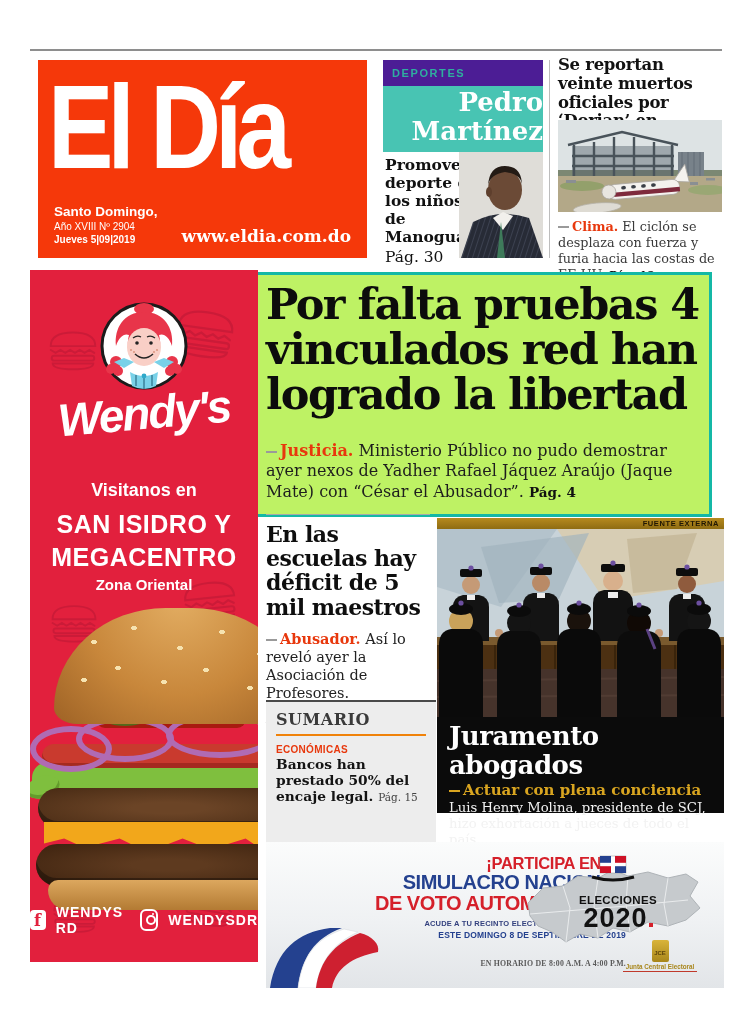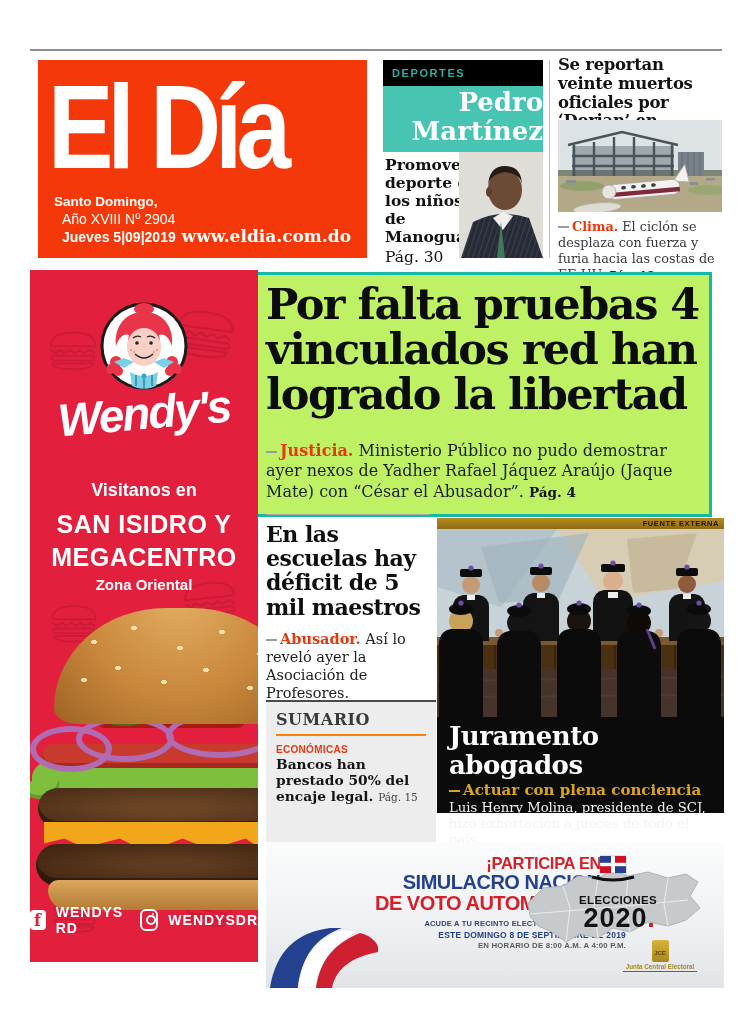--- a/index.html
+++ b/index.html
@@ -9,27 +9,27 @@
 
   
   .top-rule{position:absolute;left:30px;top:49px;width:692px;height:2px;background:#8E8E8E;}
 
   
   .masthead{position:absolute;left:38px;top:60px;width:329px;height:198px;background:#F5380A;color:#fff;}
   .masthead-title{position:absolute;left:10px;top:8px;font-weight:bold;font-size:100px;line-height:1;
         letter-spacing:-6px;transform:scale(.98,1.18);transform-origin:top left;white-space:nowrap;}
   .masthead-meta{position:absolute;left:16px;right:16px;bottom:12px;display:flex;justify-content:space-between;align-items:flex-end;}
   .meta-city{font-weight:bold;font-size:13.5px;line-height:1.25;}
-  .meta-small{font-size:14px;line-height:1.25;font-weight:normal;margin-left:8px;}
+  .meta-small{font-size:10px;line-height:1.25;font-weight:normal;}
   .meta-date{font-weight:bold;}
   .masthead-site{font-weight:bold;font-size:17px;}
 
   
   .deportes{position:absolute;left:383px;top:60px;width:160px;height:198px;}
-  .deportes-kicker{position:absolute;top:0;left:0;right:0;height:44px;background:#000000;color:#2FAE9F;
+  .deportes-kicker{position:absolute;top:0;left:0;right:0;height:44px;background:#4c1d95;color:#2FAE9F;
         font-weight:bold;font-size:11px;letter-spacing:1.6px;line-height:26px;padding-left:9px;}
   .deportes-name{position:absolute;top:26px;left:0;right:0;height:64px;background:#48C4B3;color:#fff;
         font-weight:bold;font-size:26px;line-height:1.12;padding:2px 0 0 8px;}
   .deportes-name span{display:block;text-align:right;}
   .deportes-dek{position:absolute;top:96px;left:2px;width:100px;font-weight:bold;font-size:15.5px;line-height:1.16;color:#111;}
   .deportes-page{display:block;margin-top:3px;font-weight:normal;}
   .pedro-photo{position:absolute;right:0;bottom:0;width:84px;height:106px;}
 
   .divider-v{position:absolute;left:549px;top:60px;width:1px;height:198px;background:#BDBDBD;}
 
@@ -128,21 +128,21 @@
 
   
   .eleccion{position:absolute;left:266px;top:842px;width:458px;height:146px;overflow:hidden;
      background:linear-gradient(180deg,#FBFCFC 0%,#EFF1F3 55%,#E2E5E8 100%);}
   .eleccion-text{position:absolute;left:58px;top:13px;width:302px;text-align:right;line-height:1.05;}
   .el-line1{color:#D5202A;font-weight:bold;font-size:16.5px;letter-spacing:-.3px;}
   .el-line2{color:#24418F;font-weight:bold;font-size:20px;letter-spacing:-.5px;}
   .el-line3{color:#D5202A;font-weight:bold;font-size:20px;letter-spacing:-.5px;}
   .el-sub1{margin-top:6px;font-weight:bold;font-size:7.5px;color:#33407E;letter-spacing:.2px;}
   .el-sub2{margin-top:3px;font-weight:bold;font-size:8.5px;color:#24418F;letter-spacing:.2px;}
-  .el-sub3{margin-top:2px;font-size:7.8px;color:#5A5A5A;font-weight:bold;letter-spacing:.2px;}
+  .el-sub3{margin-top:20px;font-size:7.8px;color:#5A5A5A;font-weight:bold;letter-spacing:.2px;font-family:Liberation Serif, serif;}
   .map-wrap{position:absolute;left:252px;top:6px;width:190px;height:124px;}
   .map-badge{position:absolute;left:52px;top:46px;width:96px;text-align:center;color:#111;}
   .badge-l1{font-weight:bold;font-size:11.5px;letter-spacing:.3px;}
   .badge-l2{font-weight:bold;font-size:27px;line-height:.95;letter-spacing:1px;}
   .badge-dot{display:inline-block;width:4px;height:4px;background:#D5202A;margin-left:1px;}
   .flag-ribbon{position:absolute;left:2px;bottom:0;}
   .jce{position:absolute;right:16px;bottom:16px;width:96px;text-align:center;}
   .jce-emblem{display:inline-block;width:17px;height:22px;background:linear-gradient(#D9B43A,#A8861B);
      border-radius:2px;color:#5C430A;font-size:6px;font-weight:bold;line-height:26px;}
   .jce-name{margin-top:1px;font-size:6.3px;font-weight:bold;color:#A8861B;}

